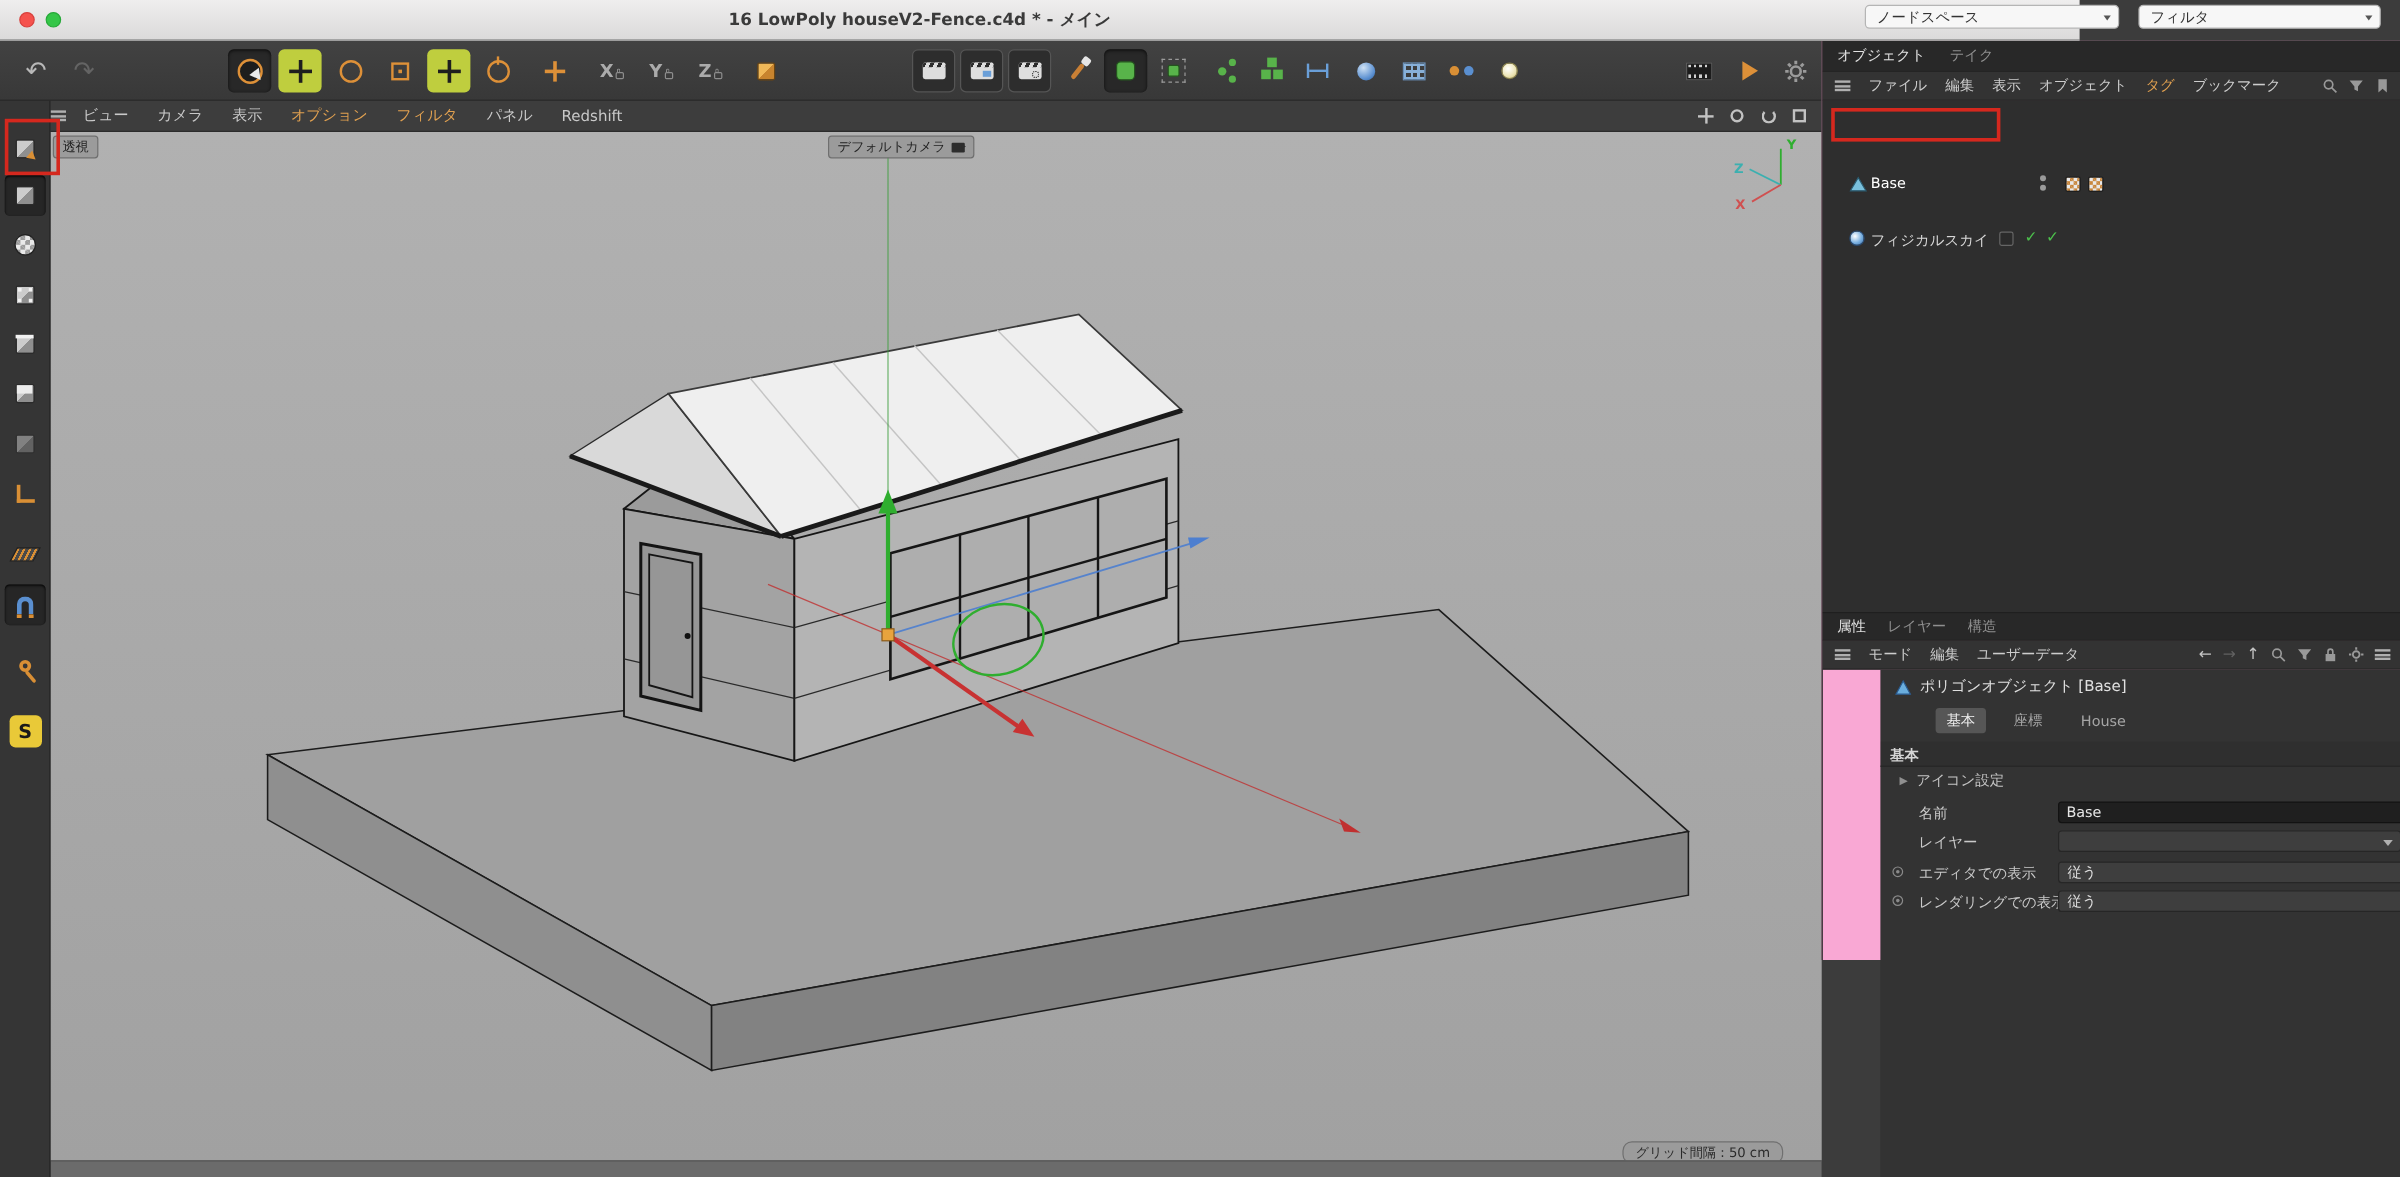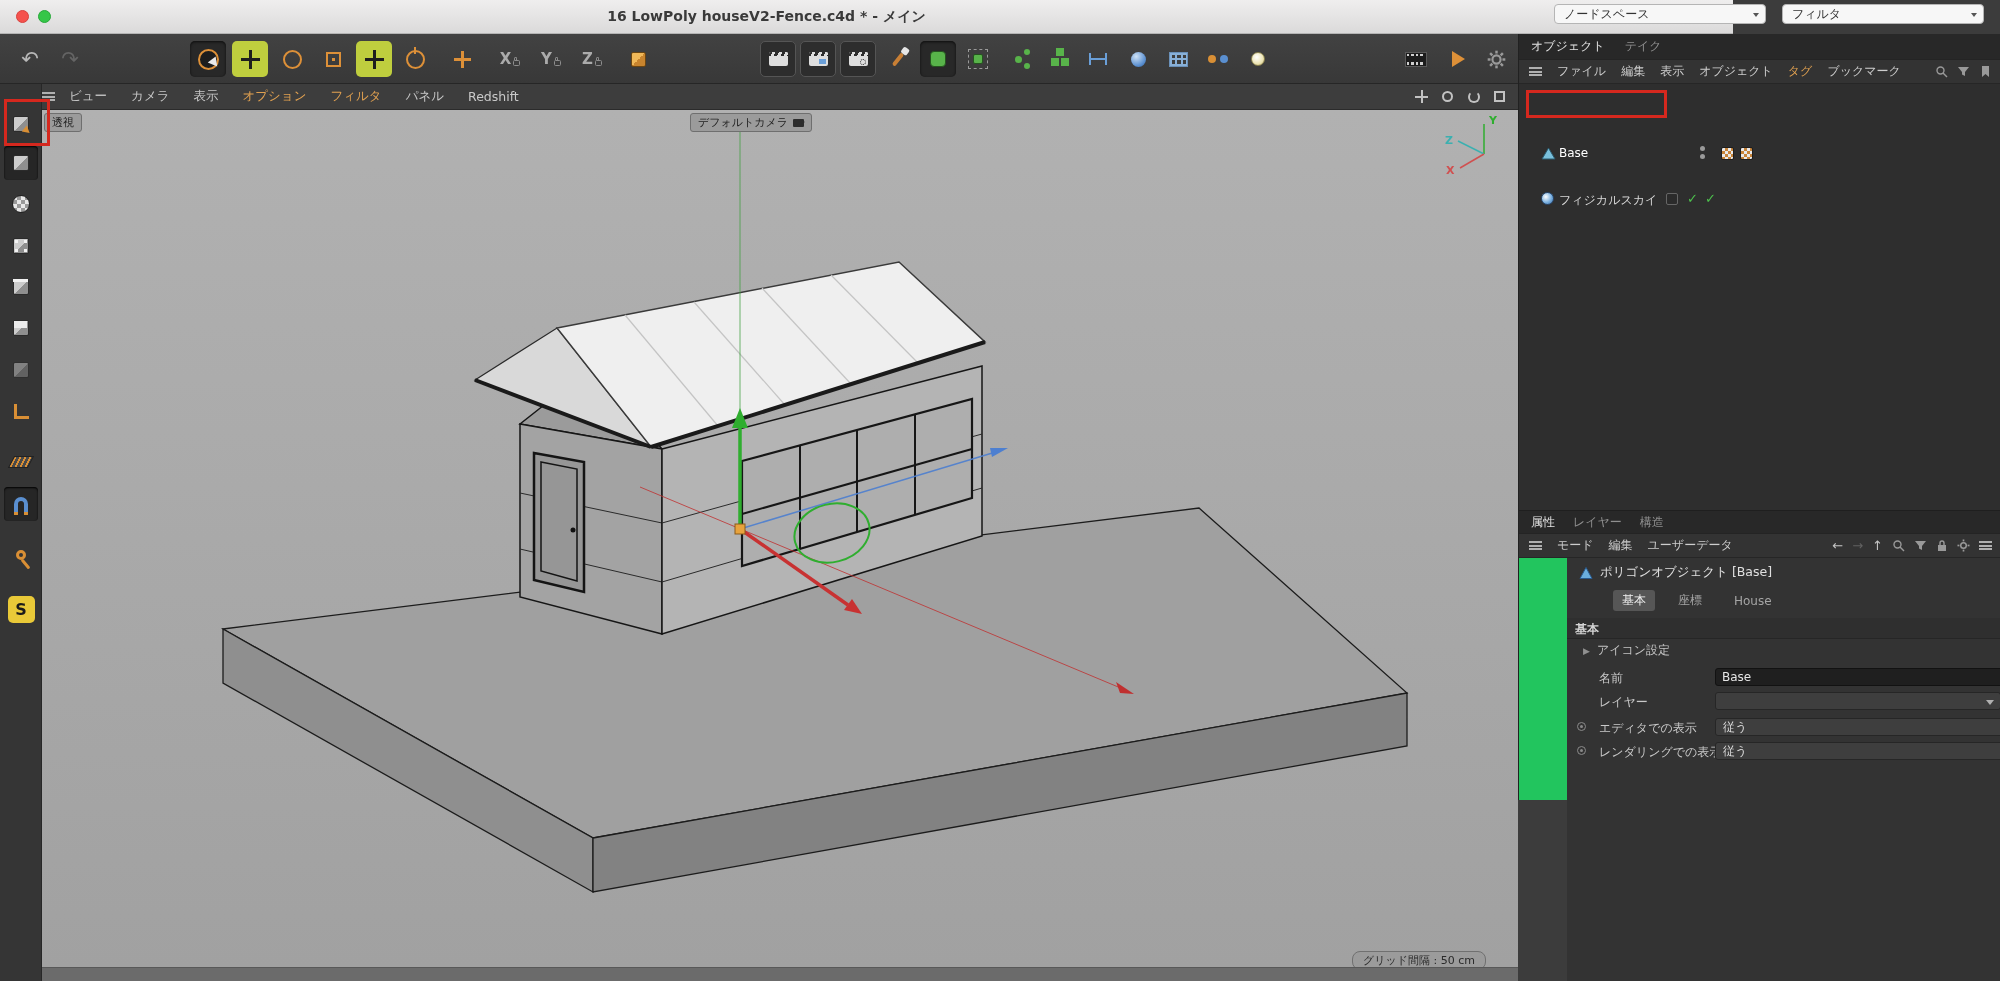--- a/index.html
+++ b/index.html
@@ -108,21 +108,21 @@
 
   
   .viewport{position:absolute;left:42px;top:110px;width:1476px;height:857px;overflow:hidden;background:#a8a8a8;}
   .vp-pill{position:absolute;background:#9b9b9b;border:1px solid #6f6f6f;border-radius:3px;font-size:11px;color:#1f1f1f;padding:1px 7px;white-space:nowrap;display:flex;align-items:center;gap:5px;}
   .camglyph{width:11px;height:8px;background:#2d2d2d;border-radius:1px;position:relative;}
   .camglyph::after{content:"";position:absolute;right:-3px;top:1.5px;border:2.5px solid transparent;border-left:4px solid #2d2d2d;}
   .gridpill{position:absolute;right:32px;top:841px;background:#9b9b9b;border:1px solid #707070;border-radius:8px;font-size:11px;color:#2a2a2a;padding:1px 10px;white-space:nowrap;}
   .botstrip{position:absolute;left:42px;top:967px;width:1476px;height:14px;background:#6b6b6b;border-top:1px solid #585858;box-sizing:border-box;}
 
   
-  .panel{position:absolute;left:1518px;top:34px;width:482px;height:766px;background:#22c55e;border-left:1px solid #212121;box-sizing:border-box;z-index:10;}
+  .panel{position:absolute;left:1518px;top:34px;width:482px;height:766px;background:#f9a8d4;border-left:1px solid #212121;box-sizing:border-box;z-index:10;}
   .om-tabs{position:absolute;left:0;top:0;width:100%;height:26px;background:#282828;display:flex;align-items:center;gap:20px;padding-left:12px;box-sizing:border-box;border-bottom:1px solid #242424;}
   .ptab{font-size:12px;color:#8f8f8f;white-space:nowrap;}
   .ptab.active{color:#e2e2e2;}
   .pmenu{position:absolute;left:0;width:100%;height:24px;background:#333333;display:flex;align-items:center;gap:15px;padding-left:10px;box-sizing:border-box;border-bottom:1px solid #262626;}
   .pmenu .mi{font-size:12px;color:#cdcdcd;white-space:nowrap;}
   .pmenu .mi.accent{color:#e0a050;}
   .pmenu-ics{position:absolute;right:8px;display:flex;gap:9px;align-items:center;}
   .om-menu{top:26px;}
   .om-list{position:absolute;left:0;top:50px;width:100%;height:426px;background:#2e2e2e;}
   .orow{position:absolute;left:0;width:100%;height:22px;}

